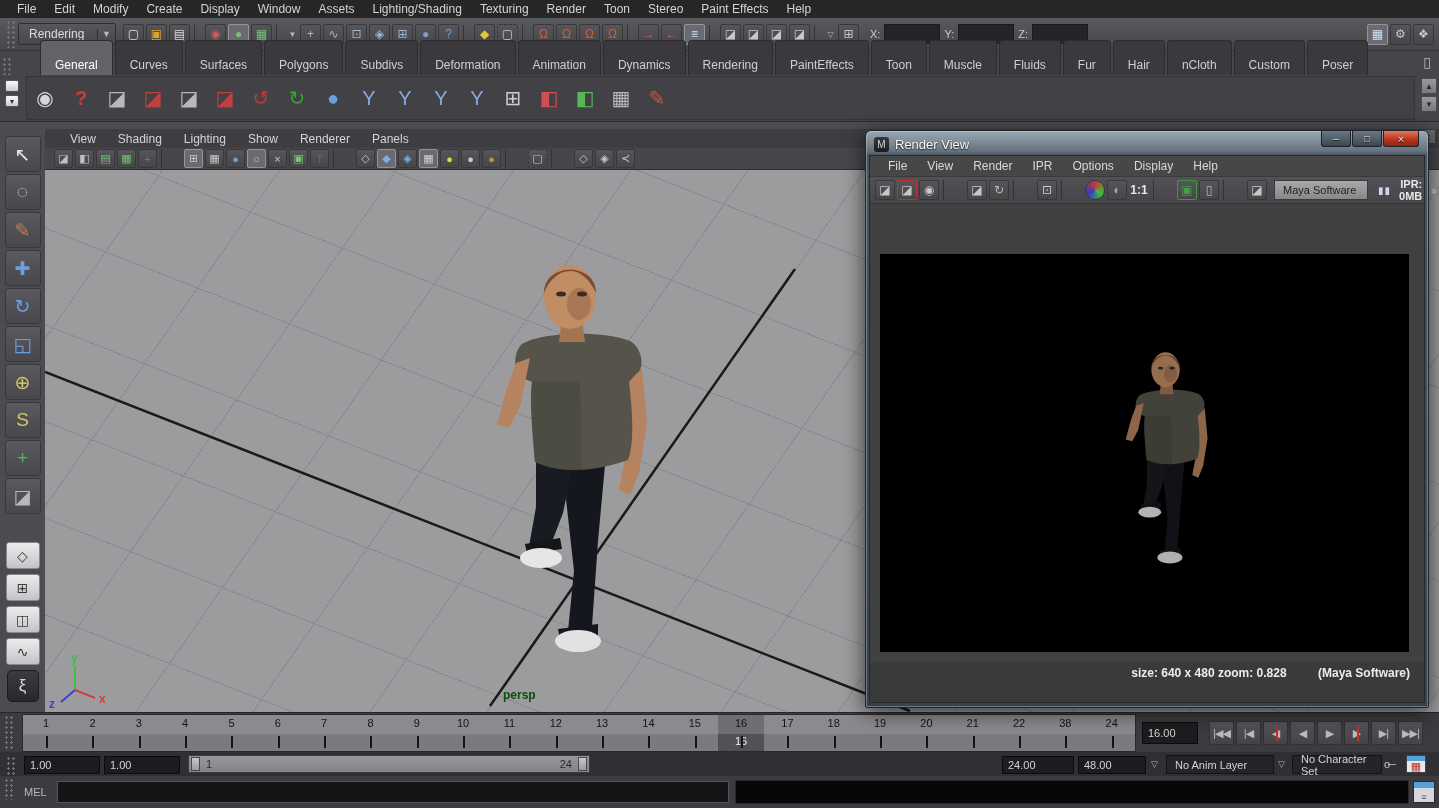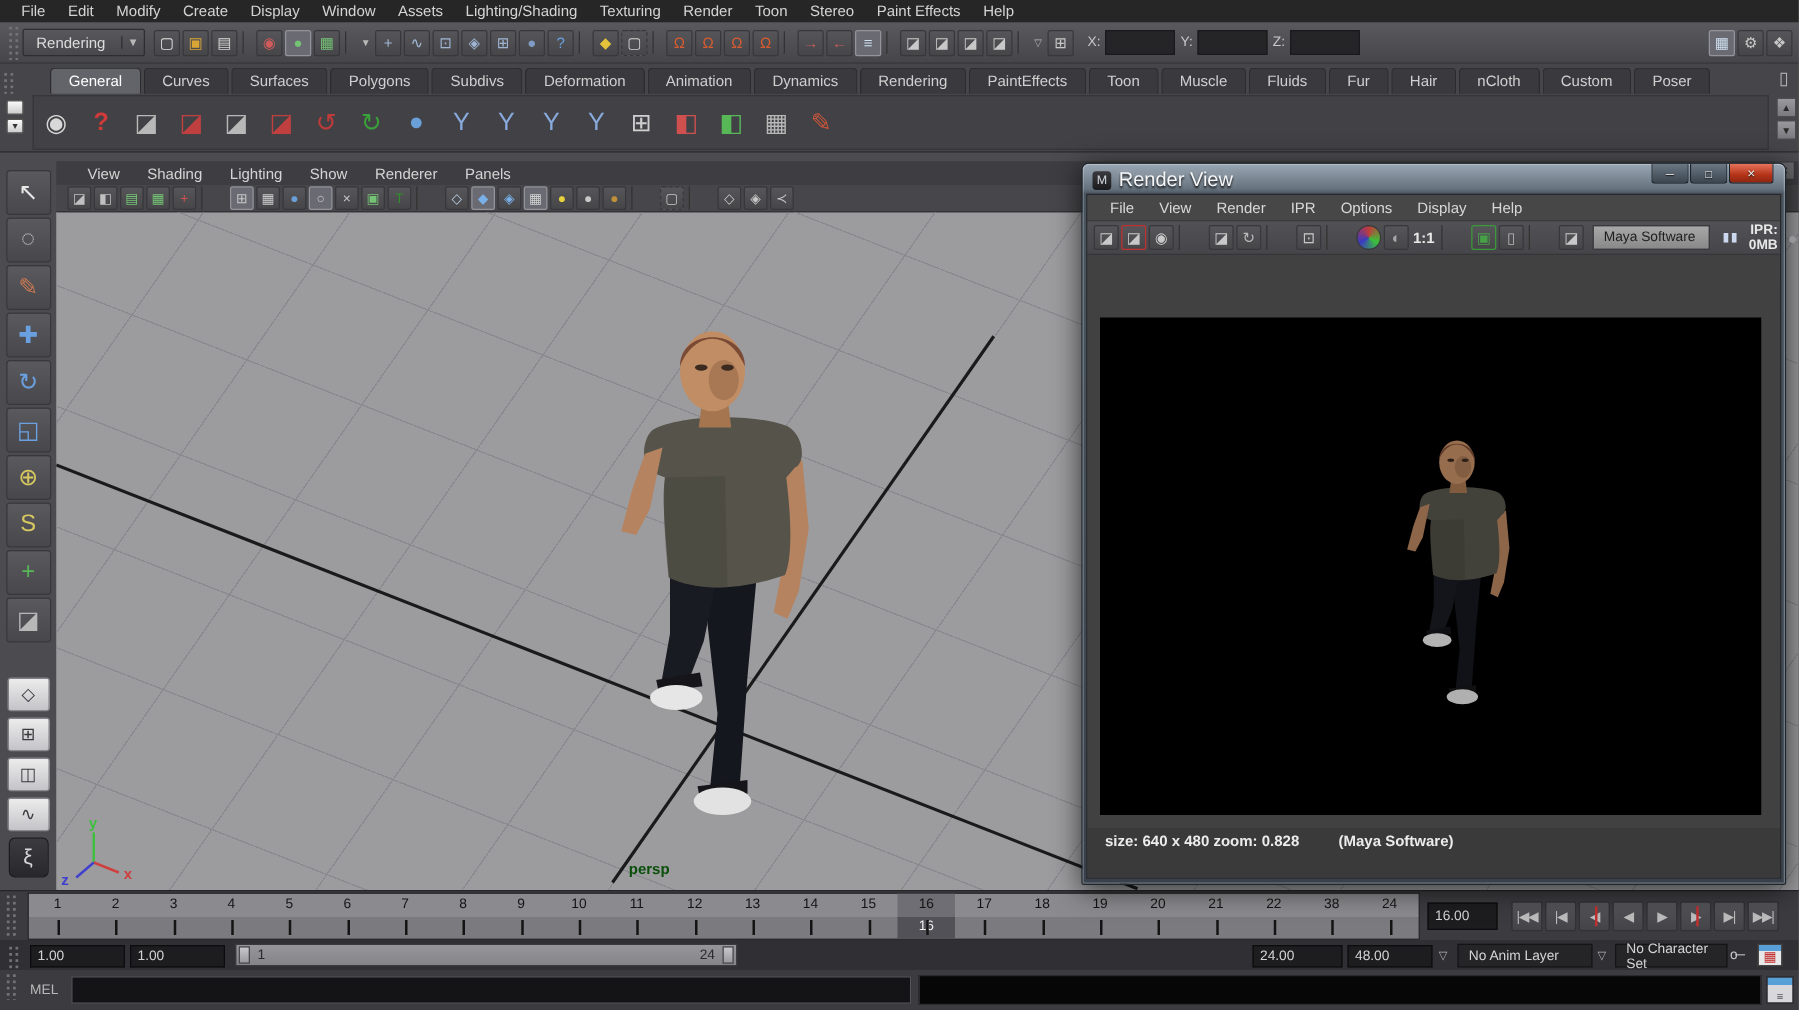--- a/index.html
+++ b/index.html
@@ -28,21 +28,21 @@
   .icon.big { font-size:18px; font-weight:bold; }
   .icon.dashed { border-style:dashed; }
   .xyz { display:flex; align-items:center; margin-left:10px; gap:4px; }
   .xyz label { color:#c8c8c8; font-size:11px; }
   .xyz input { width:56px; height:20px; background:#252528; border:1px solid #1a1a1c; color:#d8d8d8; padding:0 4px; font-size:11px; }
   .spacer { flex:1; }
 
   
   .shelf { height:71px; background:#46464a; position:relative; border-bottom:1px solid #2c2c2e; }
   .shelf-tabs { display:flex; align-items:flex-end; height:24px; padding-left:40px; }
-  .tab { padding:3px 14px 3px; margin-right:2px; background:#3a3a3e; border:1px solid #2c2c30; border-bottom:none; border-radius:4px 4px 0 0; color:#cfcfcf; font-size:12px; }
+  .tab { padding:17px 14px 3px; margin-right:2px; background:#3a3a3e; border:1px solid #2c2c30; border-bottom:none; border-radius:4px 4px 0 0; color:#cfcfcf; font-size:12px; }
   .tab.active { background:#63636a; color:#ffffff; }
   .shelf-trash { position:absolute; right:8px; top:3px; font-size:14px; color:#b8b8b8; }
   .shelf-rail { position:absolute; left:0; top:0; bottom:0; width:24px; display:flex; flex-direction:column; align-items:center; padding-top:4px; gap:3px; }
   .mini-btn { width:14px; height:12px; background:linear-gradient(#fafafa,#cccccc); border:1px solid #555; border-radius:2px; font-size:7px; color:#333; display:flex; align-items:center; justify-content:center; }
   .shelf-icons { position:absolute; left:26px; top:25px; right:24px; height:44px; display:flex; align-items:center; background:#424246; border:1px solid #36363a; }
   .shelf-icons .icon { width:34px; height:34px; font-size:20px; background:none; border:none; }
   .shelf-scroll { position:absolute; right:2px; top:27px; display:flex; flex-direction:column; gap:2px; }
   .shelf-scroll span { width:16px; height:16px; background:linear-gradient(#9a9a9e,#7a7a7e); border:1px solid #4a4a4e; color:#2a2a2a; font-size:8px; display:flex; align-items:center; justify-content:center; }
 
   
@@ -65,36 +65,36 @@
   .vp-canvas svg.overlay { position:absolute; inset:0; }
   .persp-label { position:absolute; left:458px; top:518px; color:#0a4f0a; font-weight:bold; font-size:12px; }
 
   
   .rv { position:absolute; left:865px; top:130px; width:564px; height:578px; z-index:40;
         background:linear-gradient(180deg,#9aa7b4,#66737f 20px,#4a5560 24px,#39424c);
         border:1px solid #1f262d; border-radius:6px 6px 2px 2px; padding:3px;
         box-shadow:0 4px 22px rgba(0,0,0,.65), inset 0 0 0 1px rgba(255,255,255,.28); }
   .rv-titlebar { height:21px; display:flex; align-items:center; padding-left:5px; }
   .rv-titlebar .applogo { width:15px; height:15px; background:linear-gradient(#3a3a3e,#1c1c1e); border-radius:3px; color:#cfd8e0; font-size:10px; display:flex; align-items:center; justify-content:center; margin-right:6px; }
-  .rv-title { color:#f4f6f8; font-size:16px; text-shadow:0 1px 2px #000, 0 0 6px rgba(255,255,255,.35); }
+  .rv-title { color:#f4f6f8; font-size:13px; text-shadow:0 1px 2px #000, 0 0 6px rgba(255,255,255,.35); }
   .rv-winbtns { position:absolute; top:0; right:9px; display:flex; }
   .rv-winbtns span { width:30px; height:16px; display:flex; align-items:center; justify-content:center; font-size:9px; color:#f0f0f0; background:linear-gradient(#6b7884,#3c4650); border:1px solid #1c232a; border-top:none; border-radius:0 0 3px 3px; margin-left:1px; text-shadow:0 1px 1px #000; }
   .rv-winbtns .close { width:36px; background:linear-gradient(#e8745c,#b33318 60%,#8f2610); font-size:11px; }
   .rv-body { height:548px; background:#474747; border:1px solid #25282c; }
   .rv-menus { height:20px; display:flex; align-items:center; padding-left:8px; background:#474747; }
   .rv-menus span { padding:0 10px; font-size:12px; color:#d8d8d8; }
   .rv-toolbar { height:28px; display:flex; align-items:center; background:linear-gradient(#525256,#46464a); border-top:1px solid #3a3a3e; border-bottom:1px solid #36363a; padding:0 4px; }
   .rv-toolbar .icon { width:20px; height:20px; font-size:12px; }
   .rv-renderer-combo { height:20px; min-width:94px; margin-left:6px; background:linear-gradient(#a8a8a8,#888888); border:1px solid #3a3a3e; color:#1e1e1e; font-size:11px; display:flex; align-items:center; padding:0 8px; }
   .rv-pause { margin-left:10px; color:#cdd8ee; font-size:10px; letter-spacing:1px; }
   .rv-ipr-label { margin-left:8px; color:#e8e8e8; font-size:11px; font-weight:bold;text-align:right; }
   .rv-dot { margin-left:8px; color:#95959a; font-size:13px; }
   .rv-canvas { position:relative; height:458px; background:#414141; }
   .rv-image { position:absolute; left:10px; top:50px; width:529px; height:398px; background:#000; }
-  .rv-status { height:40px; background:#3a3a3a; text-align:left; color:#ececec; font-weight:bold; font-size:12px; padding-top:3px; }
+  .rv-status { height:40px; background:#3a3a3a; text-align:right; color:#ececec; font-weight:bold; font-size:12px; padding-top:3px; }
   .rv-status div { line-height:17px; }
   .rv-status span { margin:0 14px; }
 
   .panel-close { position:absolute; left:1419px; top:129px; width:17px; height:15px; background:#6a6a6e; color:#1e1e1e; font-size:11px; display:flex; align-items:center; justify-content:center; z-index:10; border:1px solid #3a3a3e; }
 
   
   .timerow { position:absolute; top:712px; left:0; width:1439px; height:40px; background:#3c3c40; border-top:1px solid #26262a; display:flex; align-items:center; }
   .ruler { position:absolute; left:22px; top:1px; width:1114px; height:38px; display:flex; background:linear-gradient(180deg,#8b8b8f 0 19px,#7b7b7f 19px); border:1px solid #2a2a2c; }
   .frame-cell { position:relative; flex:1; text-align:center; color:#141414; font-size:11px; line-height:17px; }
   .frame-cell::after { content:""; position:absolute; left:50%; bottom:3px; width:2px; height:12px; background:#141414; }

